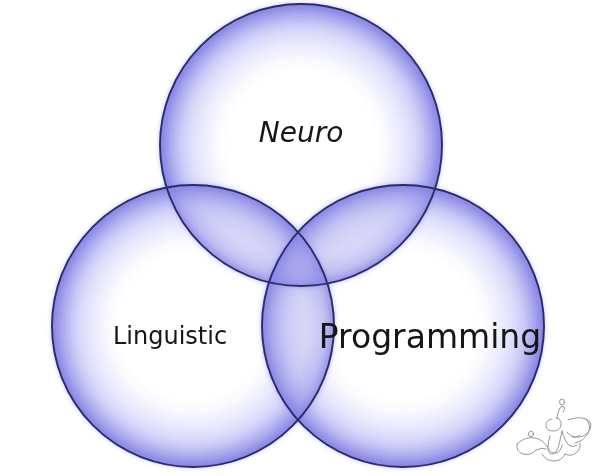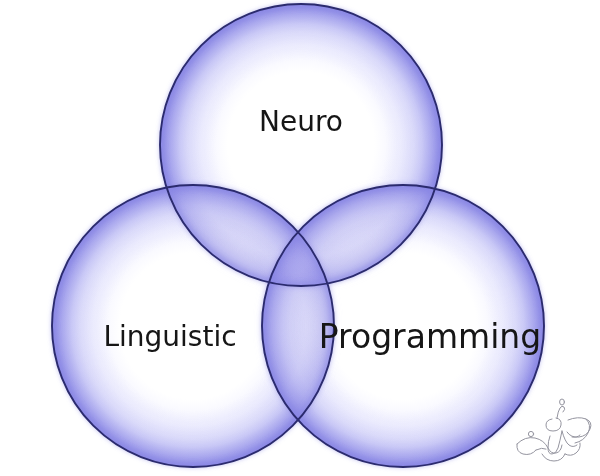--- a/index.html
+++ b/index.html
@@ -31,24 +31,25 @@
     color: #161616;
     font-family: "DejaVu Sans", "Liberation Sans", sans-serif;
     font-weight: 400;
     white-space: nowrap;
     user-select: none;
     transform: translate(-50%, -50%);
   }
   #label-neuro {
     font-size: 28px;
     left: 301px;
-    top: 121px;
+    top: 132px;
+    font-style: italic;
   }
   #label-linguistic {
-    font-size: 28px;
+    font-size: 24px;
     left: 170px;
     top: 336px;
   }
   #label-programming {
     font-size: 33px;
     left: 430px;
     top: 336px;
   }
   #watermark {
     position: absolute;

